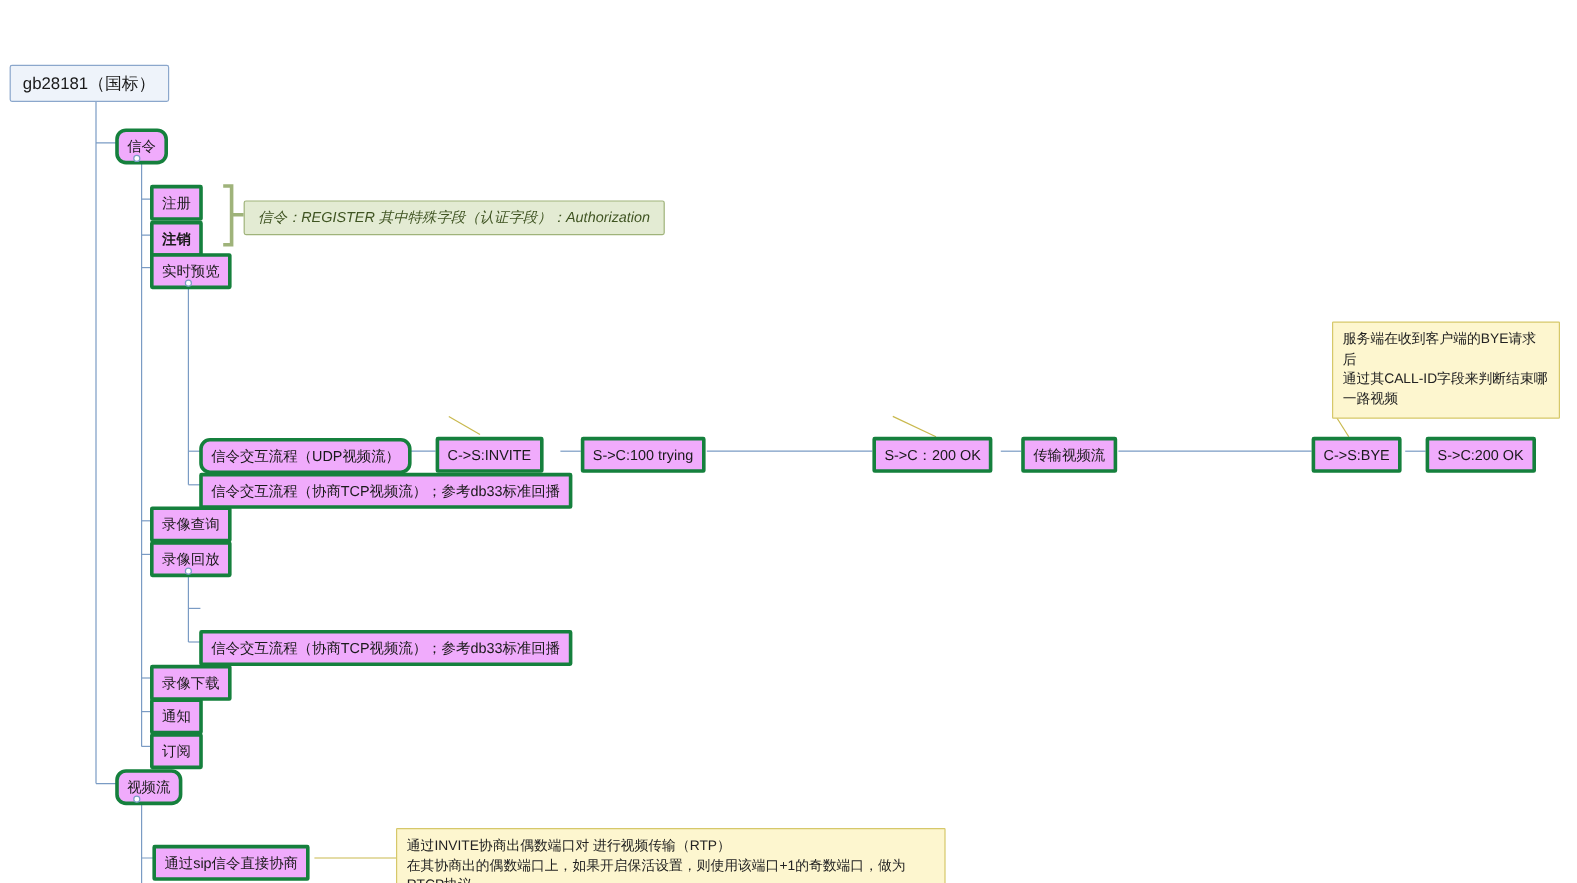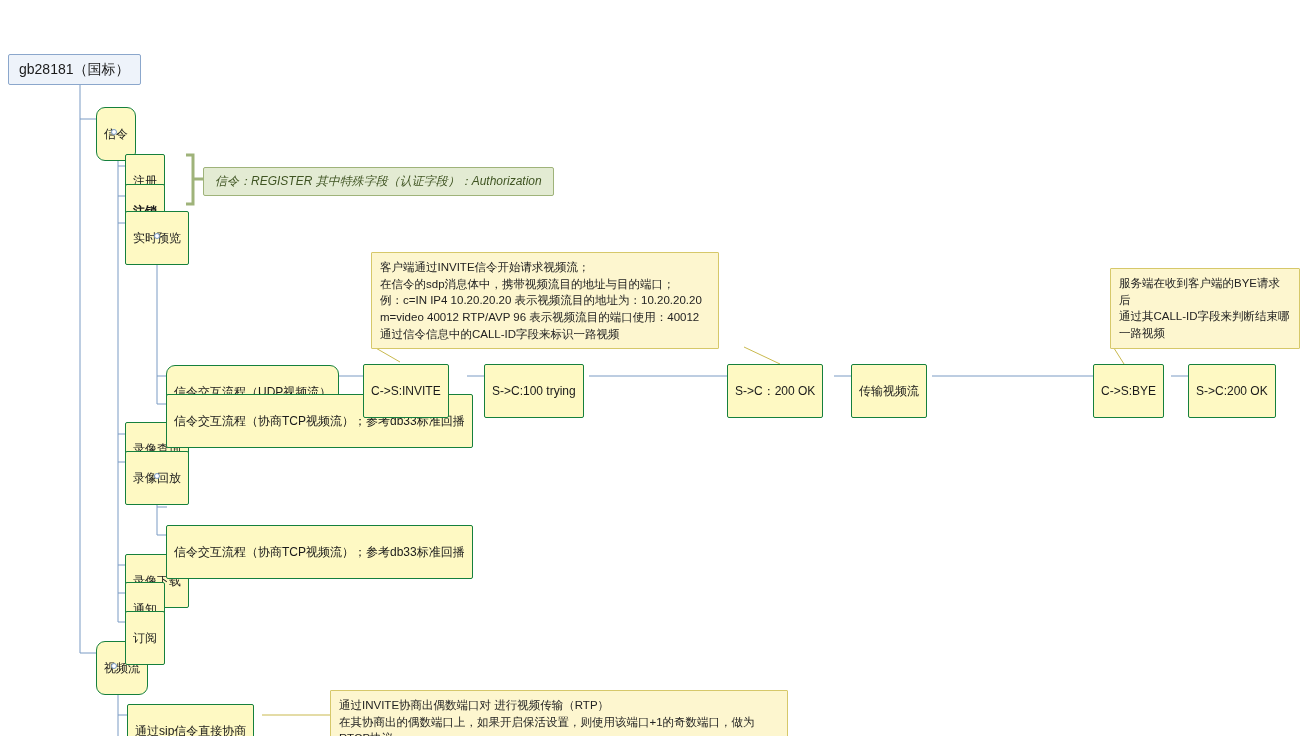--- a/index.html
+++ b/index.html
@@ -10,26 +10,26 @@
     position:relative;
     overflow:hidden;
     color:#1a1a1a;
   }
   .canvas{position:absolute;left:0;top:0;width:1314px;height:576px;margin-top:42px;}
   svg.lines{position:absolute;left:0;top:0;width:1314px;height:736px;pointer-events:none;}
 
   .node{
     position:absolute;
     box-sizing:border-box;
-    border:1px solid #15803d;
-    background:#fef9c3;
+    border:3px solid #15803d;
+    background:#f0abfc;
     color:#1a1a1a;
     font-size:12px;
     line-height:1.2;
-    padding:19px 7px;
+    padding:5px 7px;
     white-space:nowrap;
     border-radius:2px;
   }
   .root{
     font-size:14px;
     padding:6px 10px;
     border:1px solid #8ba7cc;
     background:#eef3fa;
   }
   .rounded{border-radius:9px;}
@@ -155,25 +155,20 @@
 
   <div class="node" style="left:363px;top:322px;">C-&gt;S:INVITE</div>
   <div class="node" style="left:484px;top:322px;">S-&gt;C:100 trying</div>
   <div class="node" style="left:727px;top:322px;">S-&gt;C：200 OK</div>
   <div class="node" style="left:851px;top:322px;text-align:center;">传输视频流</div>
   <div class="node" style="left:1093px;top:322px;">C-&gt;S:BYE</div>
   <div class="node" style="left:1188px;top:322px;">S-&gt;C:200 OK</div>
 
   <div class="green-note" style="left:203px;top:125px;">信令：REGISTER  其中特殊字段（认证字段）：Authorization</div>
 
-  <div class="note" style="left:371px;top:210px;width:348px;">客户端通过INVITE信令开始请求视频流；
-在信令的sdp消息体中，携带视频流目的地址与目的端口；
-例：c=IN IP4 10.20.20.20        表示视频流目的地址为：10.20.20.20
-m=video 40012 RTP/AVP 96    表示视频流目的端口使用：40012
-通过信令信息中的CALL-ID字段来标识一路视频</div>
   <div class="note" style="left:1110px;top:226px;width:190px;">服务端在收到客户端的BYE请求后
 通过其CALL-ID字段来判断结束哪
 一路视频</div>
   <div class="note" style="left:330px;top:648px;width:458px;">通过INVITE协商出偶数端口对 进行视频传输（RTP）
 在其协商出的偶数端口上，如果开启保活设置，则使用该端口+1的奇数端口，做为RTCP协议
 通信端口</div>
 
 </div>
 
 </body></html>

